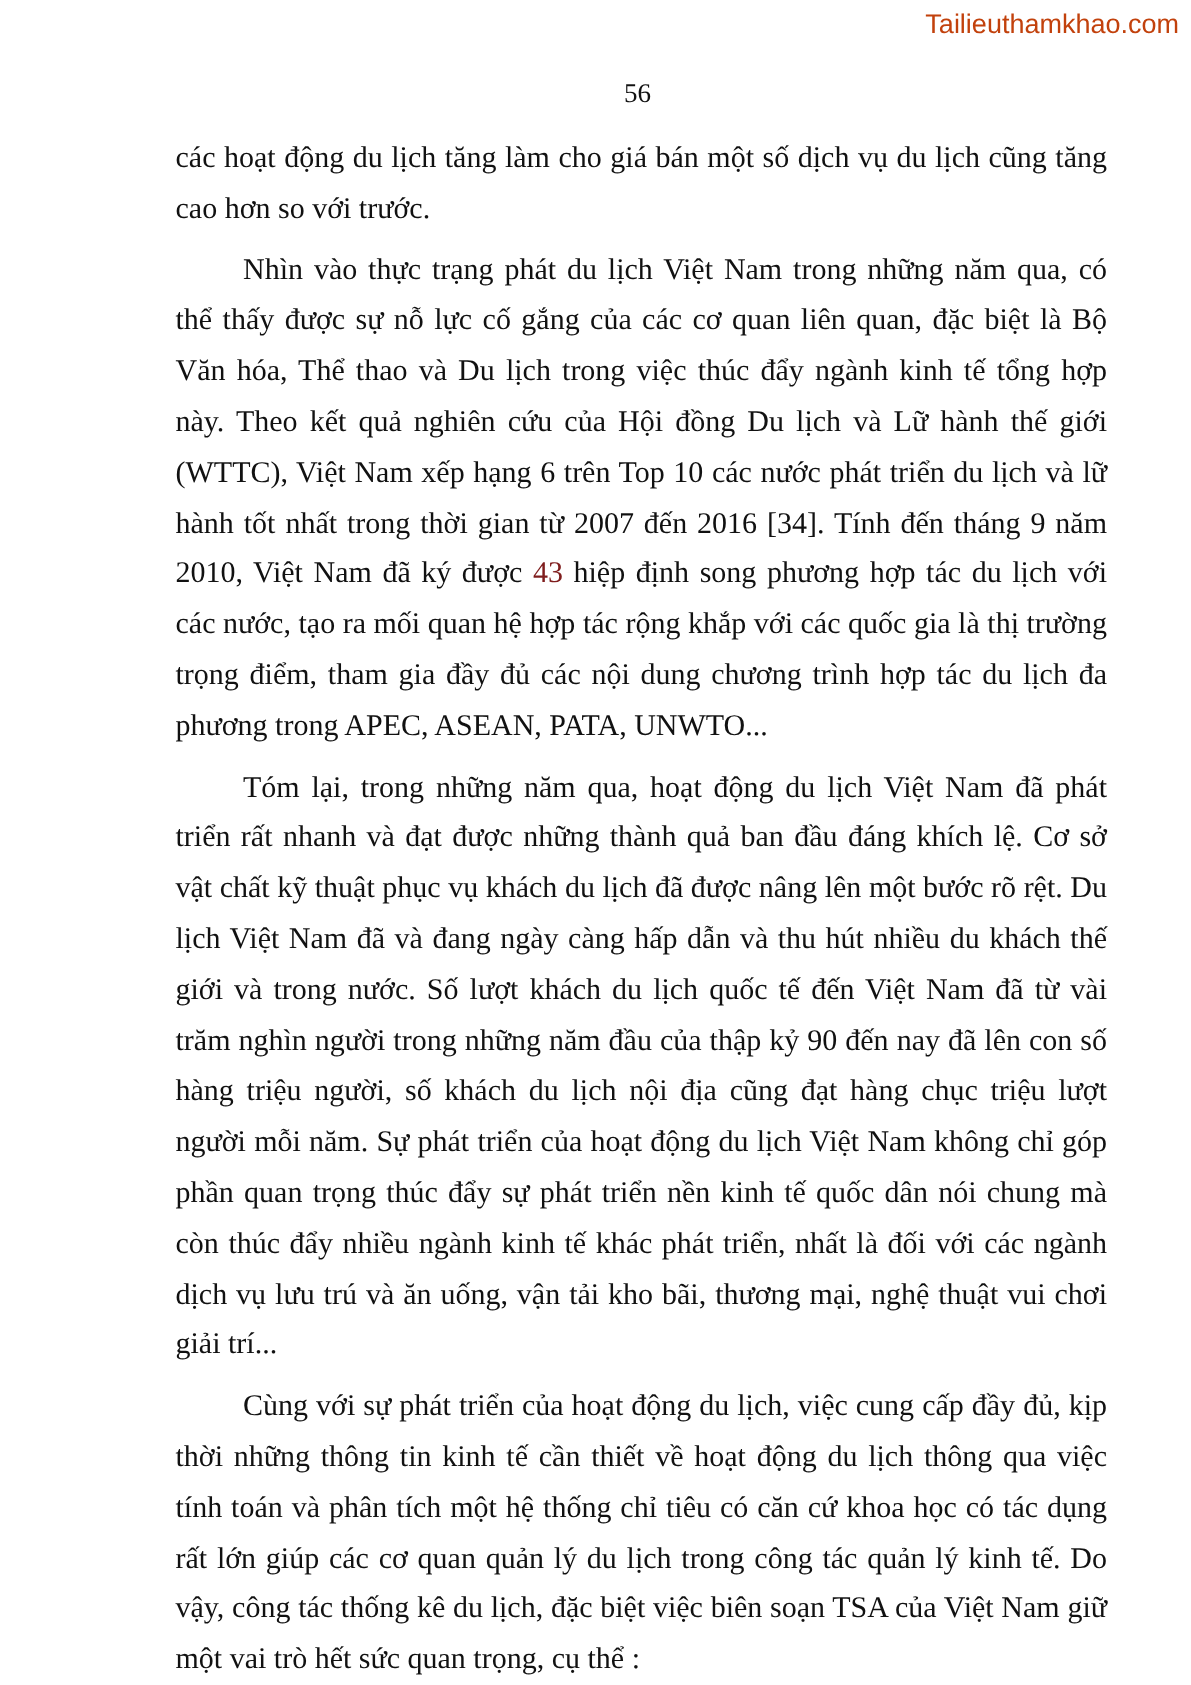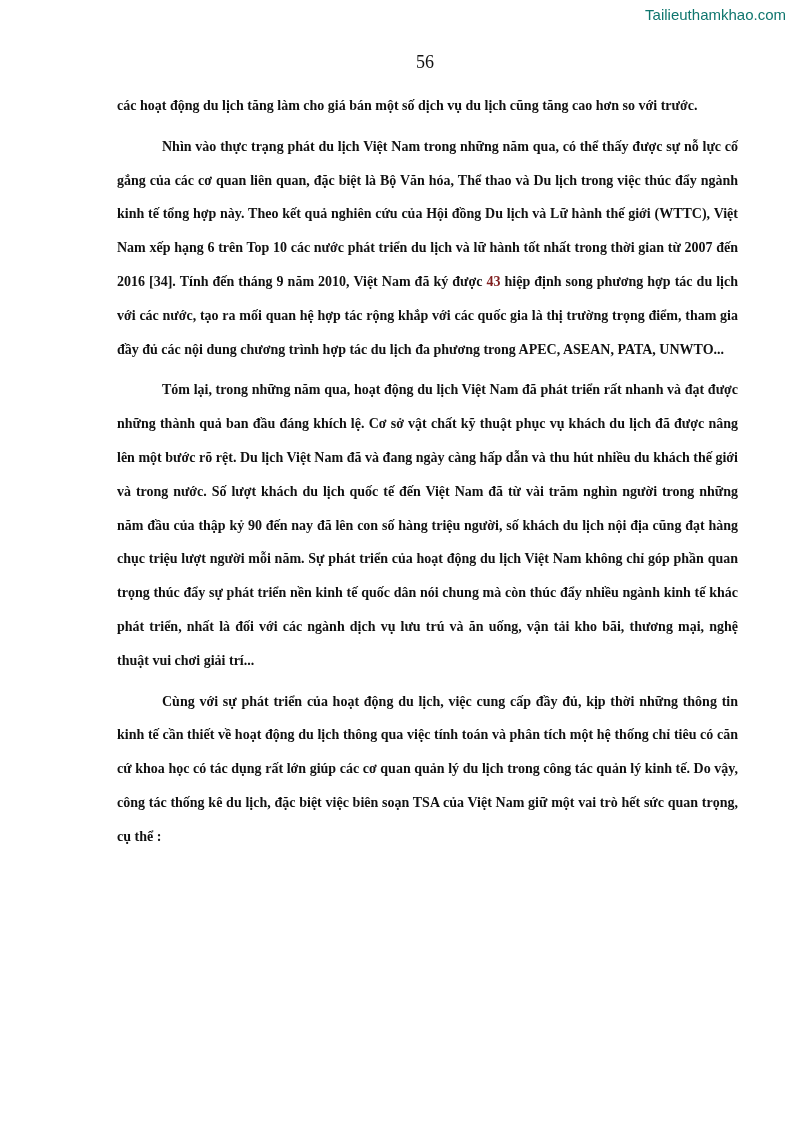--- a/index.html
+++ b/index.html
@@ -13,41 +13,40 @@
       position: relative;
       overflow: hidden;
       font-family: "Liberation Serif", "DejaVu Serif", serif;
       color: #111111;
     }
     .watermark {
       position: absolute;
       top: 6px;
       right: 8px;
       font-family: "Liberation Sans", "DejaVu Sans", sans-serif;
-      font-size: 15px;
-      color: #0f766e;
+      font-size: 18px;
+      color: #c2410c;
       letter-spacing: 0;
     }
     .page-number {
       position: absolute;
       top: 52px;
       left: 0;
       width: 850px;
       text-align: center;
       font-size: 18px;
     }
     .content {
       position: absolute;
       top: 89px;
       left: 117px;
       width: 621px;
-      font-size: 14px;
+      font-size: 20px;
       line-height: 33.8px;
       text-align: justify;
-      font-weight: bold;
     }
     .content p {
       margin: 0;
       text-align: justify;
     }
     .content p.indent {
       text-indent: 45px;
     }
     .gap {
       margin-top: 7px !important;

